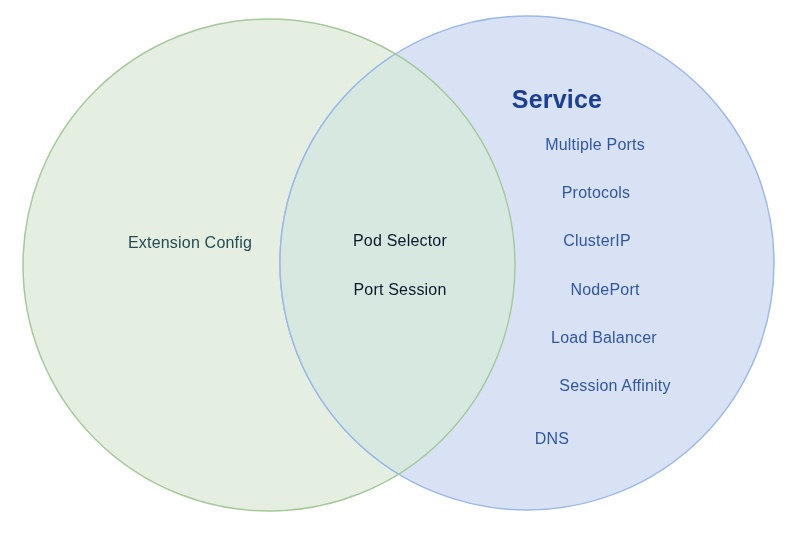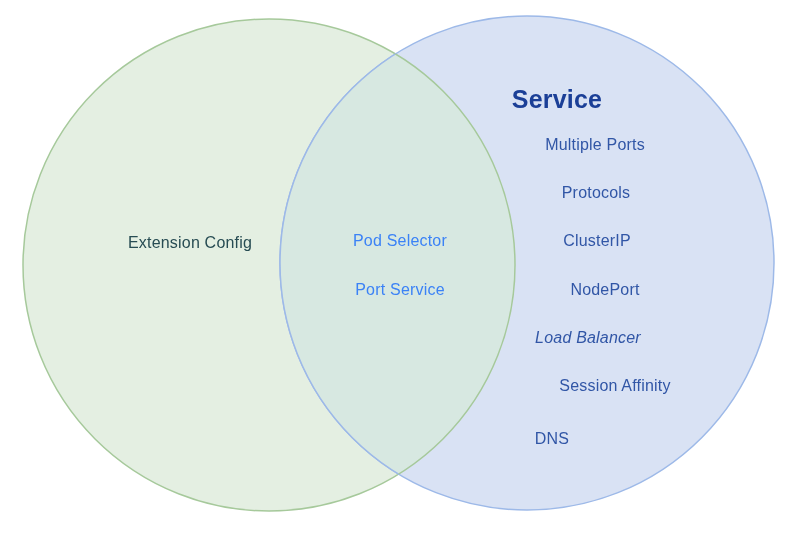--- a/index.html
+++ b/index.html
@@ -29,21 +29,21 @@
     letter-spacing: 0.2px;
   }
   .circle-title {
     font-size: 25px;
     font-weight: 700;
     letter-spacing: 0.2px;
   }
   .title-left   { color: #1c444d; }
   .title-right  { color: #1b3f97; }
   .item-left    { color: #274c53; }
-  .item-overlap { color: #3b82f6; }
+  .item-overlap { color: #0f172a; }
   .item-right   { color: #3156a6; }
 </style>
 </head>
 <body>
 
 <div class="canvas">
 
   <svg class="venn-svg" width="800" height="533" viewBox="0 0 800 533">
     <defs>
       <clipPath id="clip-green">
@@ -65,23 +65,23 @@
     <g clip-path="url(#clip-blue)">
       <circle cx="269" cy="265" r="246" fill="none" stroke="#a6c99b" stroke-width="1.5"></circle>
     </g>
   </svg>
 
   <div class="label circle-title title-right" style="left:557px; top:75px;margin-top:24px;">Service</div>
 
   <div class="label item-left" style="left:154px; top:243px;margin-left:36px;">Extension Config</div>
 
   <div class="label item-overlap" style="left:400px; top:241px;">Pod Selector</div>
-  <div class="label item-overlap" style="left:400px; top:290px;">Port Service</div>
+  <div class="label item-overlap" style="left:400px; top:290px;">Port Session</div>
 
   <div class="label item-right" style="left:595px; top:145px;">Multiple Ports</div>
   <div class="label item-right" style="left:596px; top:193px;text-align:center;">Protocols</div>
   <div class="label item-right" style="left:605px; top:290px;">NodePort</div>
   <div class="label item-right" style="left:597px; top:241px;">ClusterIP</div>
-  <div class="label item-right" style="left:588px; top:338px;font-style:italic;">Load Balancer</div>
+  <div class="label item-right" style="left:604px; top:338px;">Load Balancer</div>
   <div class="label item-right" style="left:615px; top:386px;">Session Affinity</div>
   <div class="label item-right" style="left:552px; top:422px;margin-top:17px;">DNS</div>
 
 </div>
 
 </body></html>

